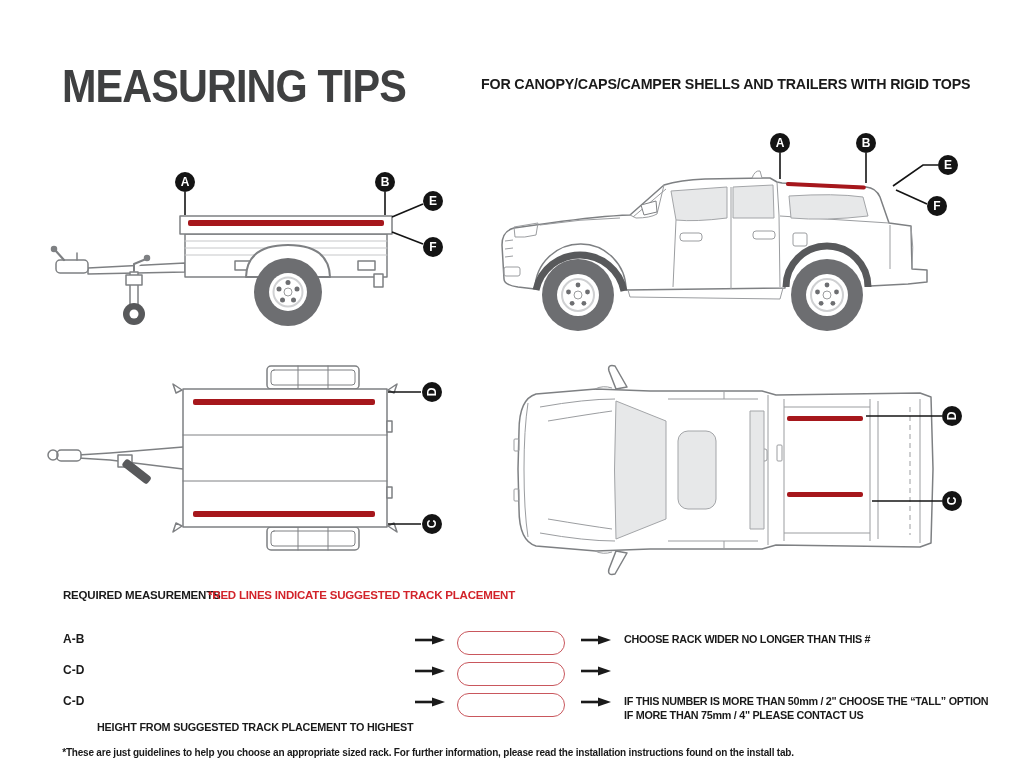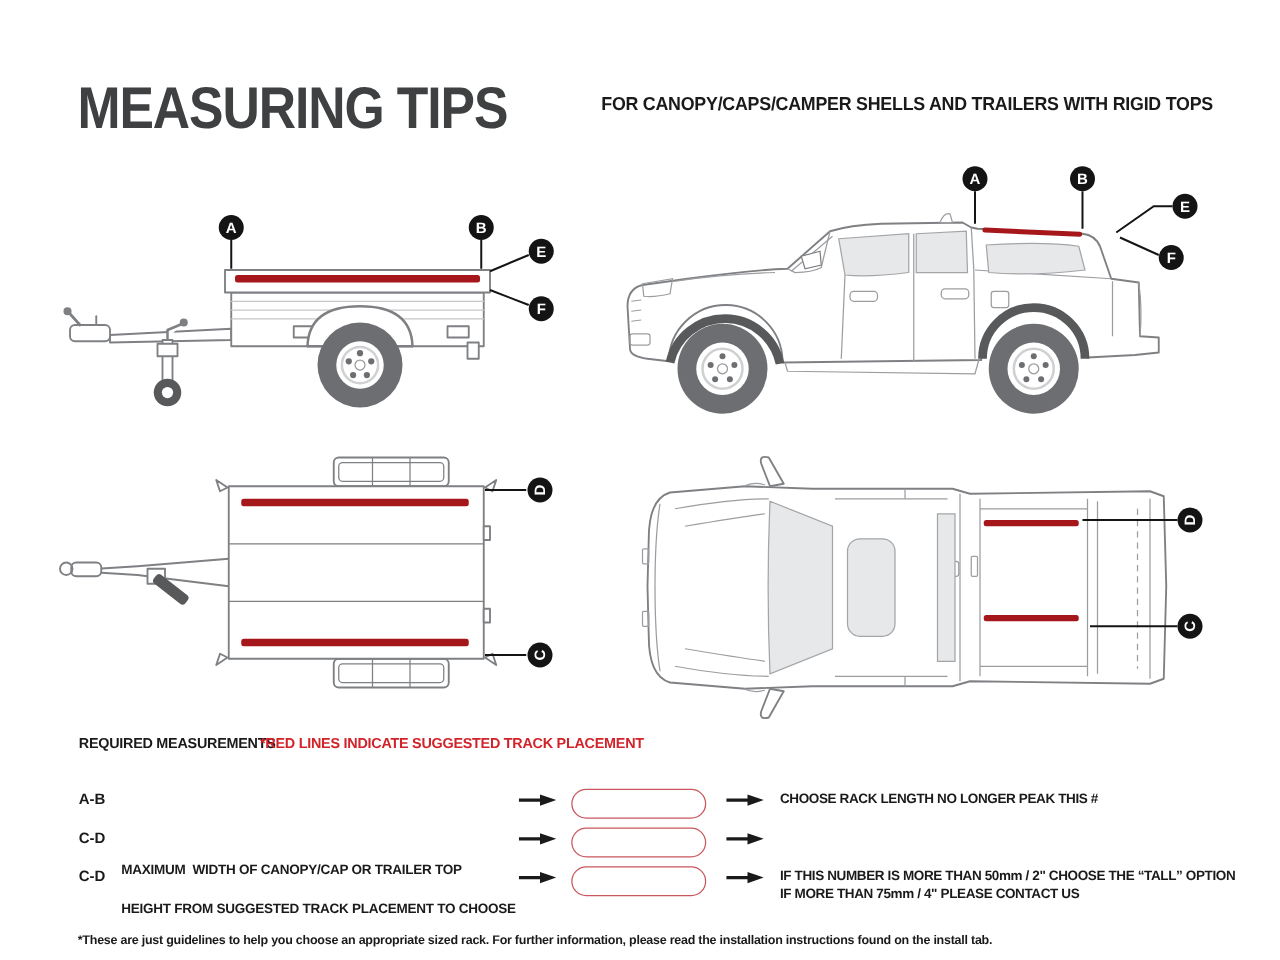--- a/index.html
+++ b/index.html
@@ -257,46 +257,42 @@
     <svg class="arrow a1" width="30" height="12">
       <line x1="0" y1="6" x2="20" y2="6" stroke="#1a1a1a" stroke-width="2.6"></line>
         <polygon points="17,1.5 30,6 17,10.5" fill="#1a1a1a"></polygon>
       </svg>
     <div class="oval"></div>
     <svg class="arrow a2" width="30" height="12">
       <line x1="0" y1="6" x2="20" y2="6" stroke="#1a1a1a" stroke-width="2.6"></line>
         <polygon points="17,1.5 30,6 17,10.5" fill="#1a1a1a"></polygon>
       </svg>
     <div class="mres">
-      <div>CHOOSE RACK LENGTH NO LONGER PEAK THIS #</div>
+      <div>CHOOSE RACK WIDER NO LONGER THAN THIS #</div>
       <div></div>
     </div>
   </div>
 
   <div class="mrow" style="top:636px">
     <div class="mkey">C-D</div>
-    <div class="mdesc">
-      <div>MAXIMUM  WIDTH OF CANOPY/CAP OR TRAILER TOP</div>
-      <div></div>
-    </div>
     <svg class="arrow a1" width="30" height="12">
       <line x1="0" y1="6" x2="20" y2="6" stroke="#1a1a1a" stroke-width="2.6"></line>
         <polygon points="17,1.5 30,6 17,10.5" fill="#1a1a1a"></polygon>
       </svg>
     <div class="oval"></div>
     <svg class="arrow a2" width="30" height="12">
       <line x1="0" y1="6" x2="20" y2="6" stroke="#1a1a1a" stroke-width="2.6"></line>
         <polygon points="17,1.5 30,6 17,10.5" fill="#1a1a1a"></polygon>
       </svg>
   </div>
 
   <div class="mrow" style="top:667px">
     <div class="mkey">C-D</div>
     <div class="mdesc">
-      <div>HEIGHT FROM SUGGESTED TRACK PLACEMENT TO CHOOSE</div>
+      <div>HEIGHT FROM SUGGESTED TRACK PLACEMENT TO HIGHEST</div>
     </div>
     <svg class="arrow a1" width="30" height="12">
       <line x1="0" y1="6" x2="20" y2="6" stroke="#1a1a1a" stroke-width="2.6"></line>
         <polygon points="17,1.5 30,6 17,10.5" fill="#1a1a1a"></polygon>
       </svg>
     <div class="oval"></div>
     <svg class="arrow a2" width="30" height="12">
       <line x1="0" y1="6" x2="20" y2="6" stroke="#1a1a1a" stroke-width="2.6"></line>
         <polygon points="17,1.5 30,6 17,10.5" fill="#1a1a1a"></polygon>
       </svg>

